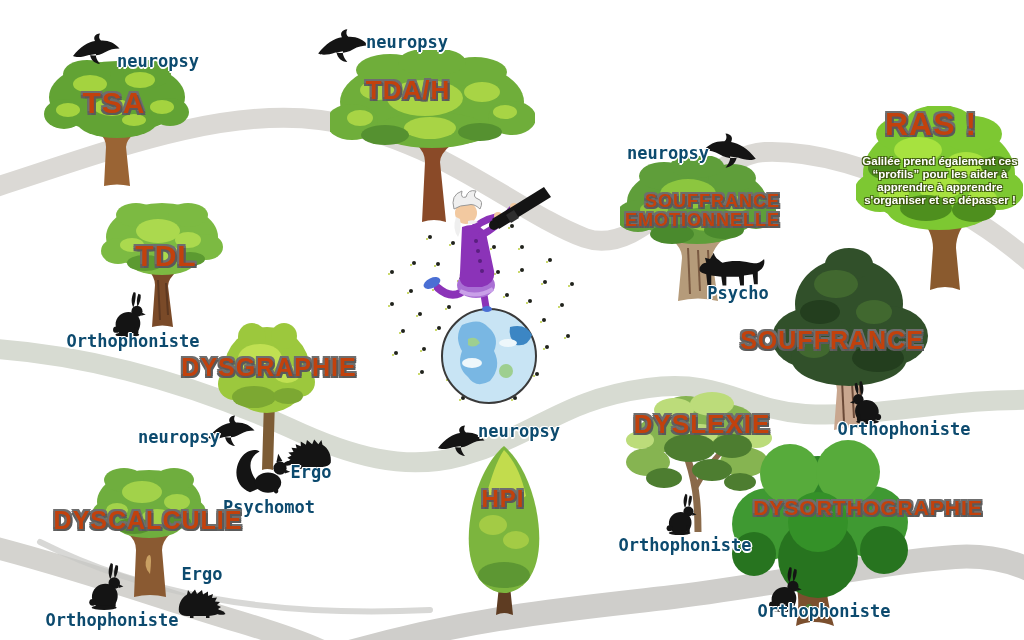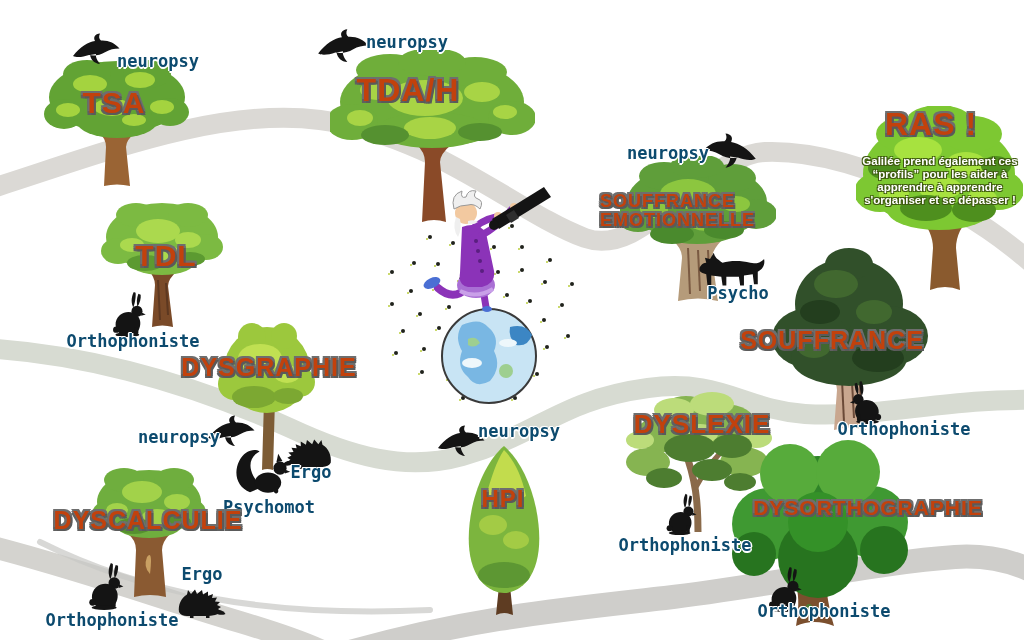--- a/index.html
+++ b/index.html
@@ -17,21 +17,21 @@
        white-space:nowrap;letter-spacing:1px;
        text-shadow:2px 2px 0 #5a5a5a,-2px -2px 0 #6e6e6e,2px -2px 0 #6e6e6e,-2px 2px 0 #606060,
                    0 2px 0 #5a5a5a,2px 0 0 #5a5a5a,0 -2px 0 #6e6e6e,-2px 0 0 #6e6e6e;}
   .pro-label{position:absolute;z-index:4;transform:translate(-50%,-50%);
        font-family:"DejaVu Sans Mono",monospace;font-weight:bold;font-size:17px;color:#0c4a6e;
        white-space:nowrap;
        text-shadow:1.5px 0 0 #fff,-1.5px 0 0 #fff,0 1.5px 0 #fff,0 -1.5px 0 #fff,1px 1px 0 #fff,-1px -1px 0 #fff;}
   .ras-body{position:absolute;z-index:4;transform:translate(-50%,0);text-align:center;color:#fff;
        font-weight:bold;font-size:11.5px;line-height:1.13;width:158px;
        text-shadow:1px 1px 0 #3f5a10,-1px -1px 0 #3f5a10,1px -1px 0 #3f5a10,-1px 1px 0 #3f5a10;}
-  .wrap2{white-space:normal;width:180px;text-align:left;line-height:1.05;}
+  .wrap2{white-space:normal;width:180px;text-align:right;line-height:1.05;}
 </style>
 </head>
 <body>
 
 <div class="canvas">
 
   <svg class="ribbons" width="1024" height="640" viewBox="0 0 1024 640">
     <g fill="none" stroke-linecap="round">
       <path d="M-20 192 C90 158 215 106 320 120 C435 135 515 212 585 238 C625 252 660 212 700 183 C725 165 745 153 765 152 C820 150 880 172 930 196 C975 218 1005 240 1035 266" stroke="#dbd9d5" stroke-width="20"></path>
       <path d="M-20 348 C70 352 180 378 290 428 C350 456 405 472 462 456 C540 434 560 400 648 388 C720 378 745 410 805 414 C880 418 950 398 1035 400" stroke="#d7dbd2" stroke-width="20"></path>
@@ -121,21 +121,21 @@
           <ellipse cx="152" cy="42" rx="18" ry="10"></ellipse>
           <ellipse cx="100" cy="78" rx="26" ry="11"></ellipse>
           <ellipse cx="30" cy="68" rx="13" ry="8"></ellipse>
           <ellipse cx="175" cy="62" rx="12" ry="7"></ellipse>
         </g>
       <g fill="#559130">
           <ellipse cx="55" cy="85" rx="24" ry="10"></ellipse>
           <ellipse cx="150" cy="82" rx="22" ry="9"></ellipse>
         </g>
     </svg>
-    <div class="tree-label" style="left:408px;top:90px;font-size:32px">TDA/H</div>
+    <div class="tree-label" style="left:408px;top:90px;font-size:26px">TDA/H</div>
     <svg class="animal" style="left:316px;top:24px" width="54" height="46">
         <use href="#sym-bird"></use>
       </svg>
     <div class="pro-label" style="left:407px;top:42px">neuropsy</div>
   </div>
 
   <div>
     <svg class="tree" style="left:100px;top:195px" width="125" height="135" viewBox="0 0 125 135">
       <path d="M52 132 L55 90 Q55 82 48 75 L78 75 Q68 84 68 91 L73 132 Q62 129 52 132 Z" fill="#7a4a28"></path>
       <g stroke="#5d3820" stroke-width="2">

